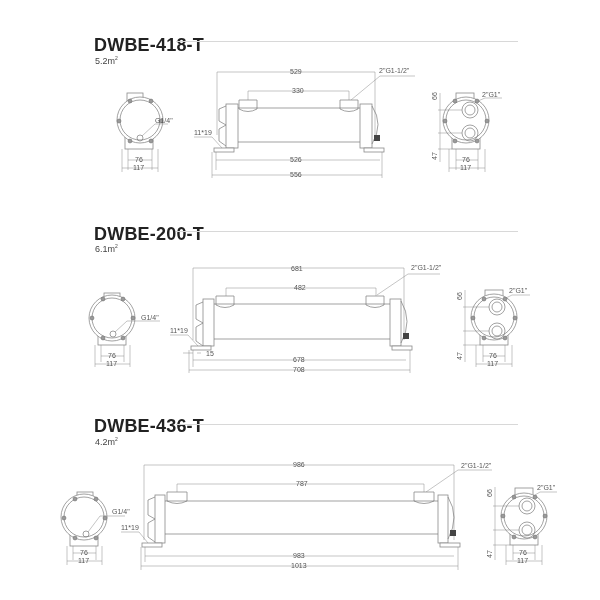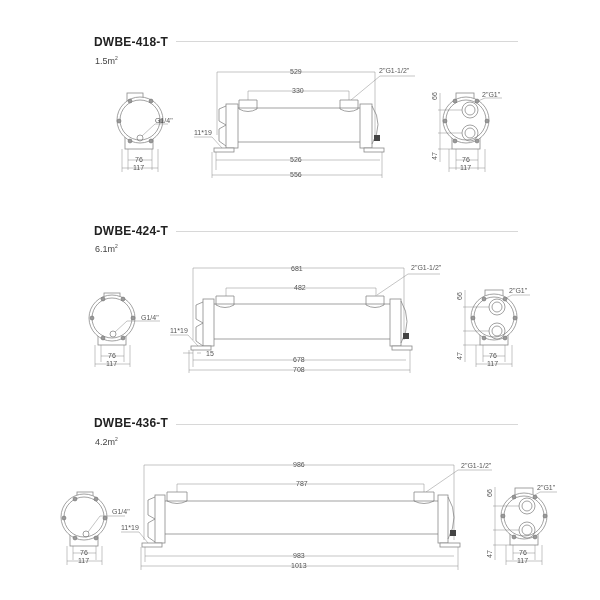--- a/index.html
+++ b/index.html
@@ -1,36 +1,36 @@
 <!DOCTYPE html>
 <html><head>
 <meta charset="utf-8">
 <style>
   html, body { margin: 0; padding: 0; background: #ffffff; }
   body { width: 600px; height: 600px; overflow: hidden; position: relative; font-family: "Liberation Sans", sans-serif; }
   .model-block { position: absolute; left: 0; width: 600px; }
-  .model-title { position: absolute; left: 94px; font-weight: bold; font-size: 12px; color: #222; letter-spacing: 0.2px; }
+  .model-title { position: absolute; left: 94px; font-weight: bold; font-size: 18px; color: #222; letter-spacing: 0.2px; }
   .model-area { position: absolute; left: 95px; font-size: 9px; color: #444; }
   .model-area sup { font-size: 5px; }
   .title-rule { position: absolute; height: 1px; background: #d8d8d8; }
   svg { position: absolute; left: 0; top: 0; overflow: visible; }
   svg text { font-family: "Liberation Sans", sans-serif; font-size: 7px; fill: #555; }
   .ln { stroke: #7a7a7a; stroke-width: 0.7; fill: none; }
   .dim { stroke: #8a8a8a; stroke-width: 0.5; fill: none; }
   .body { stroke: #8a8a8a; stroke-width: 0.8; fill: #ffffff; }
   .bolt { fill: #9a9a9a; stroke: #666; stroke-width: 0.5; }
   .dark { fill: #444; }
 </style>
 </head>
 <body>
 
 <div class="model-block" style="top:0;height:200px;">
   <div class="model-title" style="top:35px;">DWBE-418-T</div>
   <div class="title-rule" style="left:176px;top:41px;width:342px;"></div>
-  <div class="model-area" style="top:55px;"><span>1.5m</span><sup>2</sup></div>
+  <div class="model-area" style="top:55px;"><span>5.2m</span><sup>2</sup></div>
 
   <svg width="600" height="200">
 
     <g>
       <rect class="body" x="127" y="93" width="16" height="8"></rect>
       <rect class="body" x="125" y="135" width="28" height="14"></rect>
       <circle class="body" cx="140" cy="120" r="23"></circle>
       <circle class="ln" cx="140" cy="120" r="20"></circle>
       <circle class="bolt" cx="130" cy="101" r="2"></circle>
         <circle class="bolt" cx="151" cy="101" r="2"></circle>
@@ -117,21 +117,21 @@
       <text x="462" y="162">76</text>
       <line class="dim" x1="449" y1="149" x2="449" y2="172"></line>
         <line class="dim" x1="485" y1="149" x2="485" y2="172"></line>
       <line class="dim" x1="449" y1="168" x2="485" y2="168"></line>
       <text x="460" y="170">117</text>
     </g>
   </svg>
 </div>
 
 <div class="model-block" style="top:0;height:400px;">
-  <div class="model-title" style="top:224px;">DWBE-424-T</div>
+  <div class="model-title" style="top:224px;">DWBE-200-T</div>
   <div class="title-rule" style="left:176px;top:231px;width:342px;"></div>
   <div class="model-area" style="top:243px;"><span>6.1m</span><sup>2</sup></div>
 
   <svg width="600" height="400">
     <g>
       <rect class="body" x="104" y="293" width="16" height="8"></rect>
       <rect class="body" x="98" y="331" width="28" height="14"></rect>
       <circle class="body" cx="112" cy="318" r="23"></circle>
       <circle class="ln" cx="112" cy="318" r="20"></circle>
       <circle class="bolt" cx="103" cy="299" r="2"></circle>

